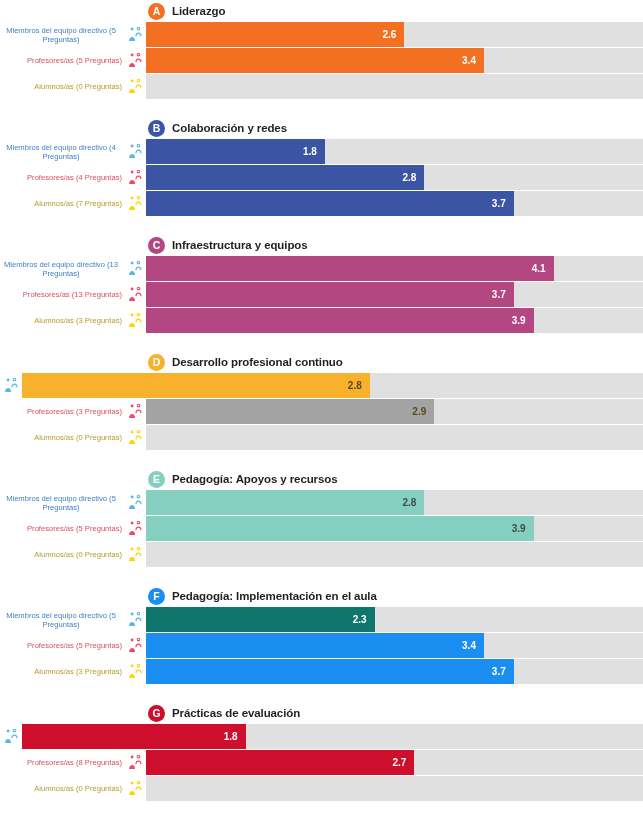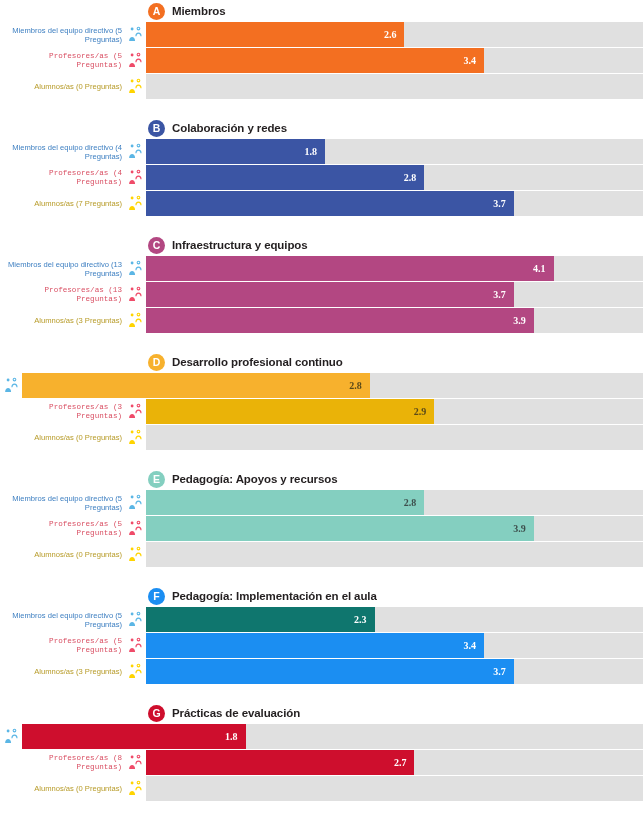--- a/index.html
+++ b/index.html
@@ -51,32 +51,32 @@
   .rows { width: 643px; }
   .row {
     display: flex;
     align-items: stretch;
     height: 25px;
     margin-bottom: 1px;
   }
   .row-label {
     width: 124px;
     flex: 0 0 124px;
-    text-align: right;
+    text-align: center;
     font-size: 7.6px;
     line-height: 9px;
     padding-right: 2px;
     display: flex;
     flex-direction: column;
     justify-content: center;
     align-items: flex-end;
     white-space: normal;
   }
   .lab-directivo { color: #3d7fc1; }
-  .lab-profesor  { color: #d94f63; font-family: Liberation Mono, monospace; }
+  .lab-profesor  { color: #d94f63; }
   .lab-alumno    { color: #b79b28; }
 
   .row-icon {
     width: 22px;
     flex: 0 0 22px;
     display: flex;
     align-items: center;
     justify-content: center;
   }
   .track {
@@ -91,37 +91,36 @@
     left: 0; top: 0; bottom: 0;
     display: flex;
     align-items: center;
     justify-content: flex-end;
   }
   .bar-val {
     font-size: 10px;
     font-weight: bold;
     padding-right: 8px;
     white-space: nowrap;
-    font-family: Liberation Serif, serif;
   }
   .val-light { color: #ffffff; }
   .val-dark  { color: #5a4a1a; }
   .val-dark-teal { color: #3d4f4c; }
   .spacer { height: 17px; }
 </style>
 </head>
 <body>
 
 <div id="report">
     <div class="section">
       <div class="sec-head">
         <span class="badge" style="background:#f36f21">
           <span>A</span>
         </span>
-        <span class="sec-title">Miembros</span>
+        <span class="sec-title">Liderazgo</span>
       </div>
       <div class="rows">
         <div class="row">
           <div class="row-label lab-directivo">Miembros del equipo directivo (5 Preguntas)</div>
           <div class="row-icon">
             <svg width="17" height="17" viewBox="0 0 24 24">
               <circle cx="7.2" cy="4.2" r="2.0" fill="#5bb6e5"></circle>
               <path d="M3.0 21 C3.0 13.8 11.4 13.8 11.4 21 Z" fill="#5bb6e5"></path>
               <circle cx="16.2" cy="3.6" r="1.9" fill="none" stroke="#5bb6e5" stroke-width="1.5"></circle>
               <path d="M12.6 14.6 C12.6 8.6 19.8 8.6 19.8 14.6" fill="none" stroke="#5bb6e5" stroke-width="1.5"></path>
@@ -313,21 +312,21 @@
           <div class="row-label lab-profesor">Profesores/as (3 Preguntas)</div>
           <div class="row-icon">
             <svg width="17" height="17" viewBox="0 0 24 24">
               <circle cx="7.2" cy="4.2" r="2.0" fill="#ef4b69"></circle>
               <path d="M3.0 21 C3.0 13.8 11.4 13.8 11.4 21 Z" fill="#ef4b69"></path>
               <circle cx="16.2" cy="3.6" r="1.9" fill="none" stroke="#ef4b69" stroke-width="1.5"></circle>
               <path d="M12.6 14.6 C12.6 8.6 19.8 8.6 19.8 14.6" fill="none" stroke="#ef4b69" stroke-width="1.5"></path>
             </svg>
           </div>
           <div class="track">
-            <div class="bar" style="width:57.99999999999999%;background:#eab308">
+            <div class="bar" style="width:57.99999999999999%;background:#a3a3a3">
               <span class="bar-val val-dark">2.9</span>
             </div>
           </div>
         </div>
         <div class="row">
           <div class="row-label lab-alumno">Alumnos/as (0 Preguntas)</div>
           <div class="row-icon">
             <svg width="17" height="17" viewBox="0 0 24 24">
               <circle cx="7.2" cy="4.2" r="2.0" fill="#ffd400"></circle>
               <path d="M3.0 21 C3.0 13.8 11.4 13.8 11.4 21 Z" fill="#ffd400"></path>

